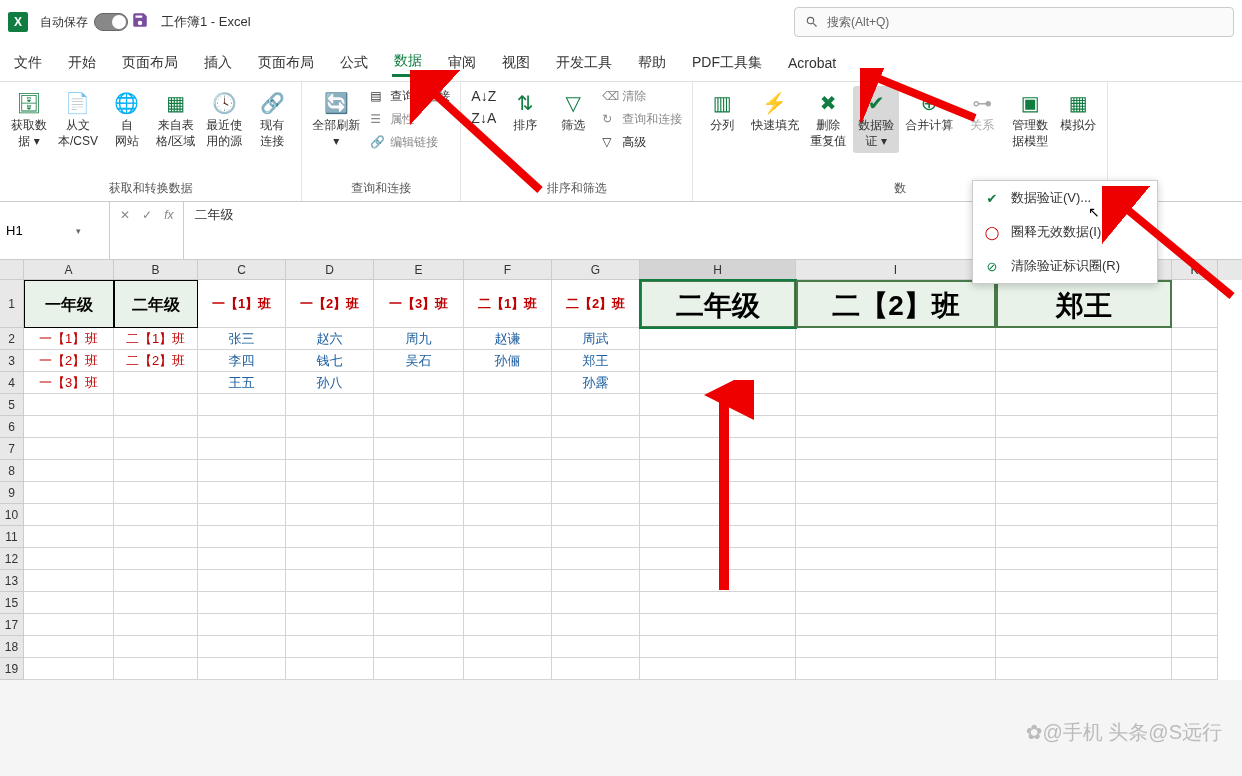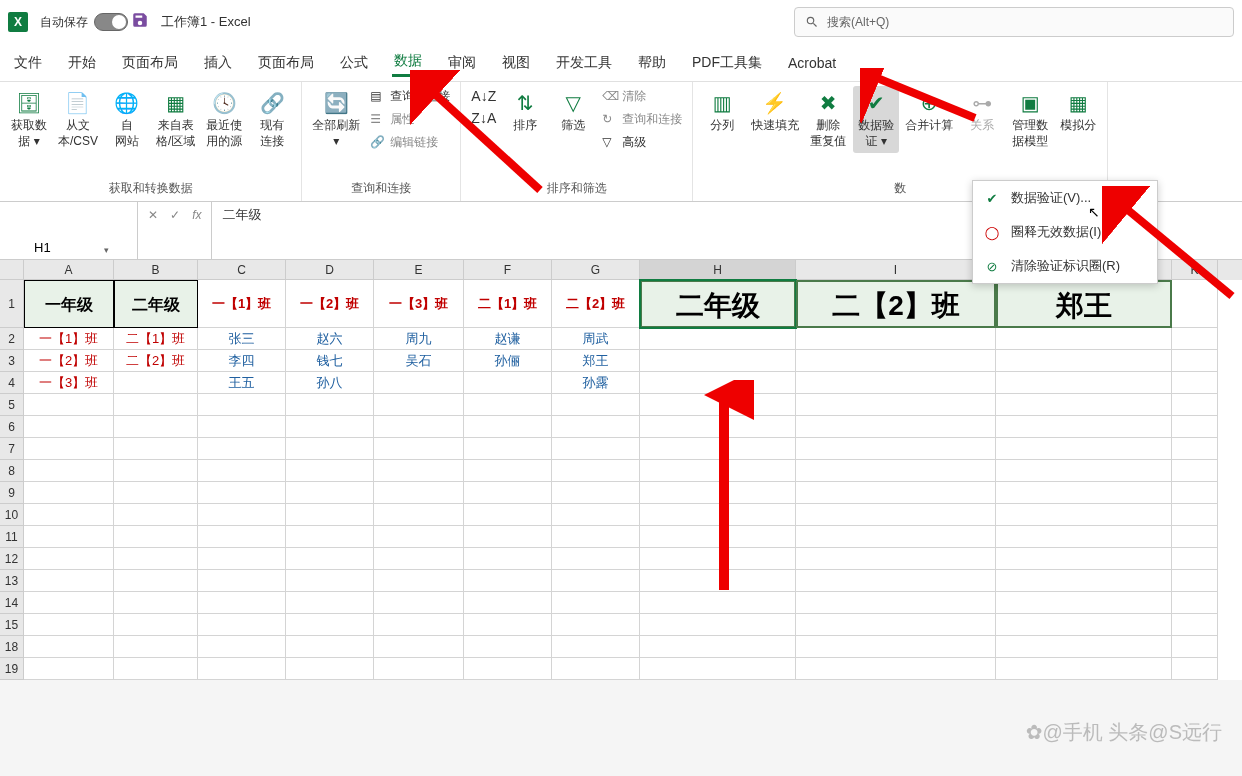--- a/index.html
+++ b/index.html
@@ -31,21 +31,21 @@
   .ribbon-btn.highlighted { background: #d8d8d8; }
   .ribbon-icon { width: 32px; height: 26px; display: flex; align-items: center; justify-content: center; color: #107c41; font-size: 20px; margin-bottom: 2px; }
   .ribbon-btn-sm { display: flex; align-items: center; gap: 4px; padding: 2px 4px; font-size: 12px; color: #888; cursor: pointer; }
   .ribbon-btn-sm.enabled { color: #333; }
   .ribbon-btn-sm svg, .ribbon-btn-sm .mini-icon { width: 16px; height: 16px; }
   .ribbon-col { display: flex; flex-direction: column; gap: 2px; justify-content: center; }
   .dropdown-caret { font-size: 9px; color: #666; }
   
   
   .formula-bar { height: 58px; background: #fff; display: flex; border-bottom: 1px solid #ccc; }
-  .namebox { width: 110px; border-right: 1px solid #ccc; display: flex; align-items: flex-end; padding: 4px 6px; margin-left: 28px; }
+  .namebox { width: 110px; border-right: 1px solid #ccc; display: flex; align-items: center; padding: 4px 6px; }
   .namebox input { border: none; width: 70px; font-size: 13px; outline: none; }
   .formula-controls { display: flex; align-items: flex-start; padding: 4px 6px; gap: 4px; color: #888; border-right: 1px solid #ccc; }
   .formula-controls span { padding: 2px 4px; cursor: pointer; }
   .formula-input { flex: 1; padding: 4px 10px; font-size: 13px; color: #333; }
   
   
   .grid-area { position: relative; background: #fff; }
   .col-headers { display: flex; height: 20px; background: #e8e8e8; }
   .corner { width: 24px; border-right: 1px solid #ccc; border-bottom: 1px solid #ccc; background: #e8e8e8; }
   .col-h { border-right: 1px solid #ccc; border-bottom: 1px solid #ccc; text-align: center; font-size: 12px; color: #333; background: #e8e8e8; line-height: 20px; }
@@ -463,35 +463,35 @@
         <div class="cell" style="width: 88px;"></div>
         <div class="cell" style="width: 90px;"></div>
         <div class="cell" style="width: 88px;"></div>
         <div class="cell" style="width: 88px;"></div>
         <div class="cell" style="width: 156px;"></div>
         <div class="cell" style="width: 200px;"></div>
         <div class="cell" style="width: 176px;"></div>
         <div class="cell" style="width: 46px;"></div>
       </div>
       <div class="row">
-        <div class="row-h">14</div>
-        <div class="cell" style="width: 90px;"></div>
-        <div class="cell" style="width: 84px;"></div>
-        <div class="cell" style="width: 88px;"></div>
-        <div class="cell" style="width: 88px;"></div>
-        <div class="cell" style="width: 90px;"></div>
-        <div class="cell" style="width: 88px;"></div>
-        <div class="cell" style="width: 88px;"></div>
-        <div class="cell" style="width: 156px;"></div>
-        <div class="cell" style="width: 200px;"></div>
-        <div class="cell" style="width: 176px;"></div>
-        <div class="cell" style="width: 46px;"></div>
-      </div>
-      <div class="row">
         <div class="row-h">15</div>
+        <div class="cell" style="width: 90px;"></div>
+        <div class="cell" style="width: 84px;"></div>
+        <div class="cell" style="width: 88px;"></div>
+        <div class="cell" style="width: 88px;"></div>
+        <div class="cell" style="width: 90px;"></div>
+        <div class="cell" style="width: 88px;"></div>
+        <div class="cell" style="width: 88px;"></div>
+        <div class="cell" style="width: 156px;"></div>
+        <div class="cell" style="width: 200px;"></div>
+        <div class="cell" style="width: 176px;"></div>
+        <div class="cell" style="width: 46px;"></div>
+      </div>
+      <div class="row">
+        <div class="row-h">17</div>
         <div class="cell" style="width: 90px;"></div>
         <div class="cell" style="width: 84px;"></div>
         <div class="cell" style="width: 88px;"></div>
         <div class="cell" style="width: 88px;"></div>
         <div class="cell" style="width: 90px;"></div>
         <div class="cell" style="width: 88px;"></div>
         <div class="cell" style="width: 88px;"></div>
         <div class="cell" style="width: 156px;"></div>
         <div class="cell" style="width: 200px;"></div>
         <div class="cell" style="width: 176px;"></div>

